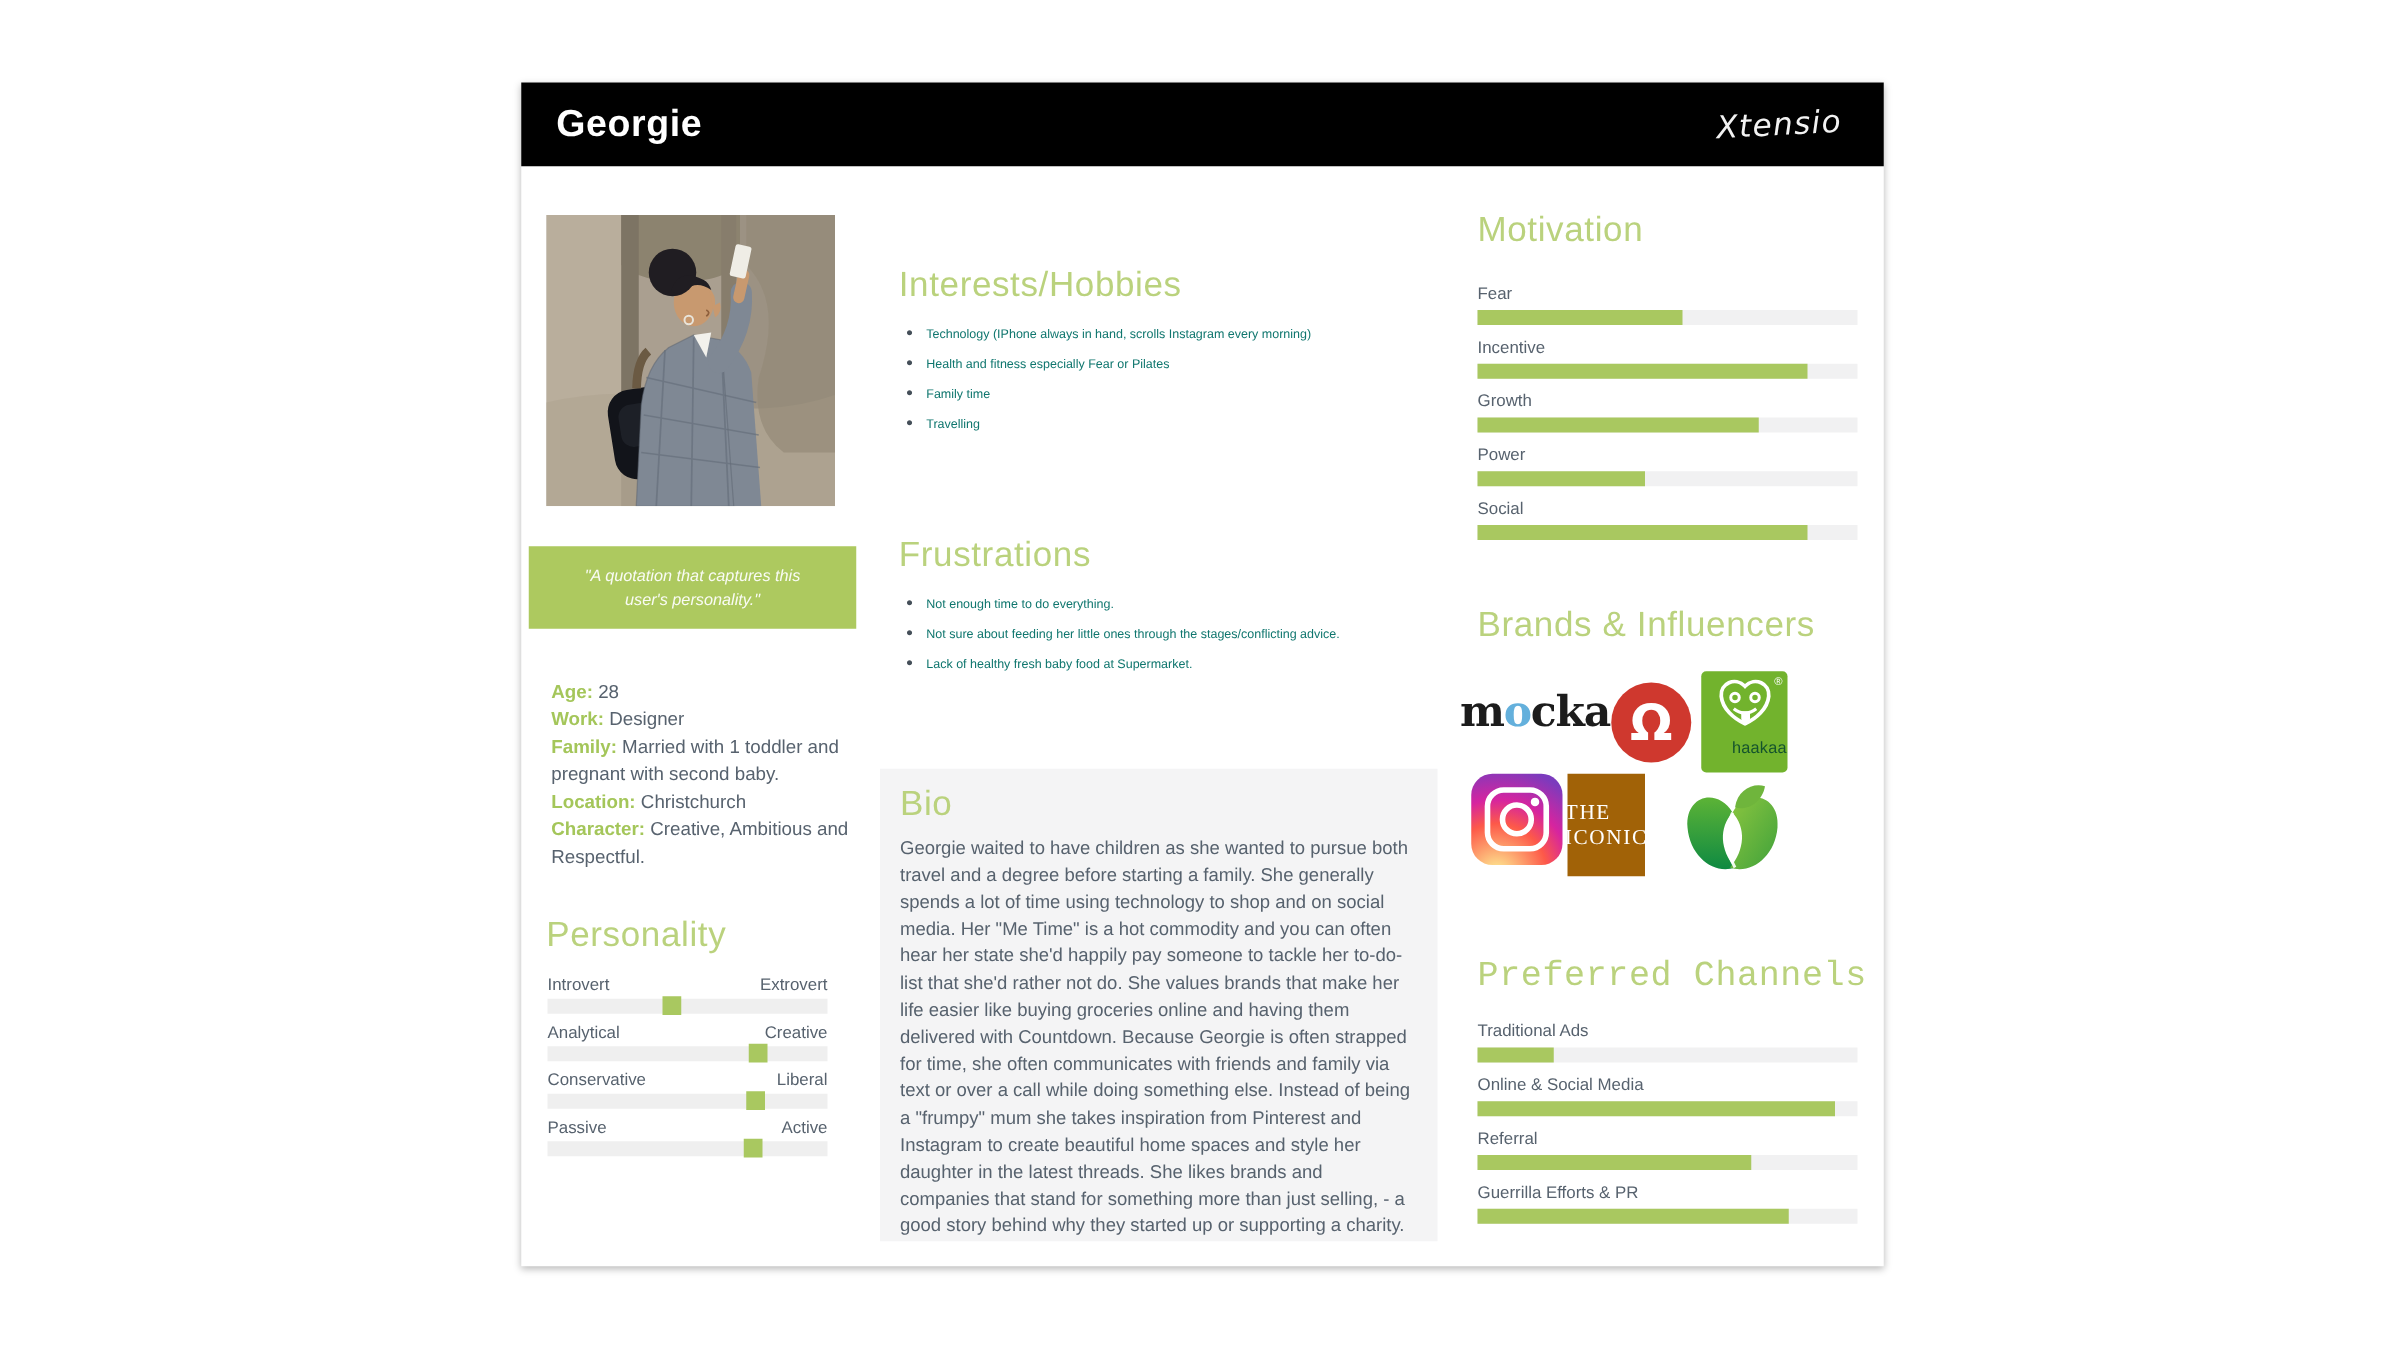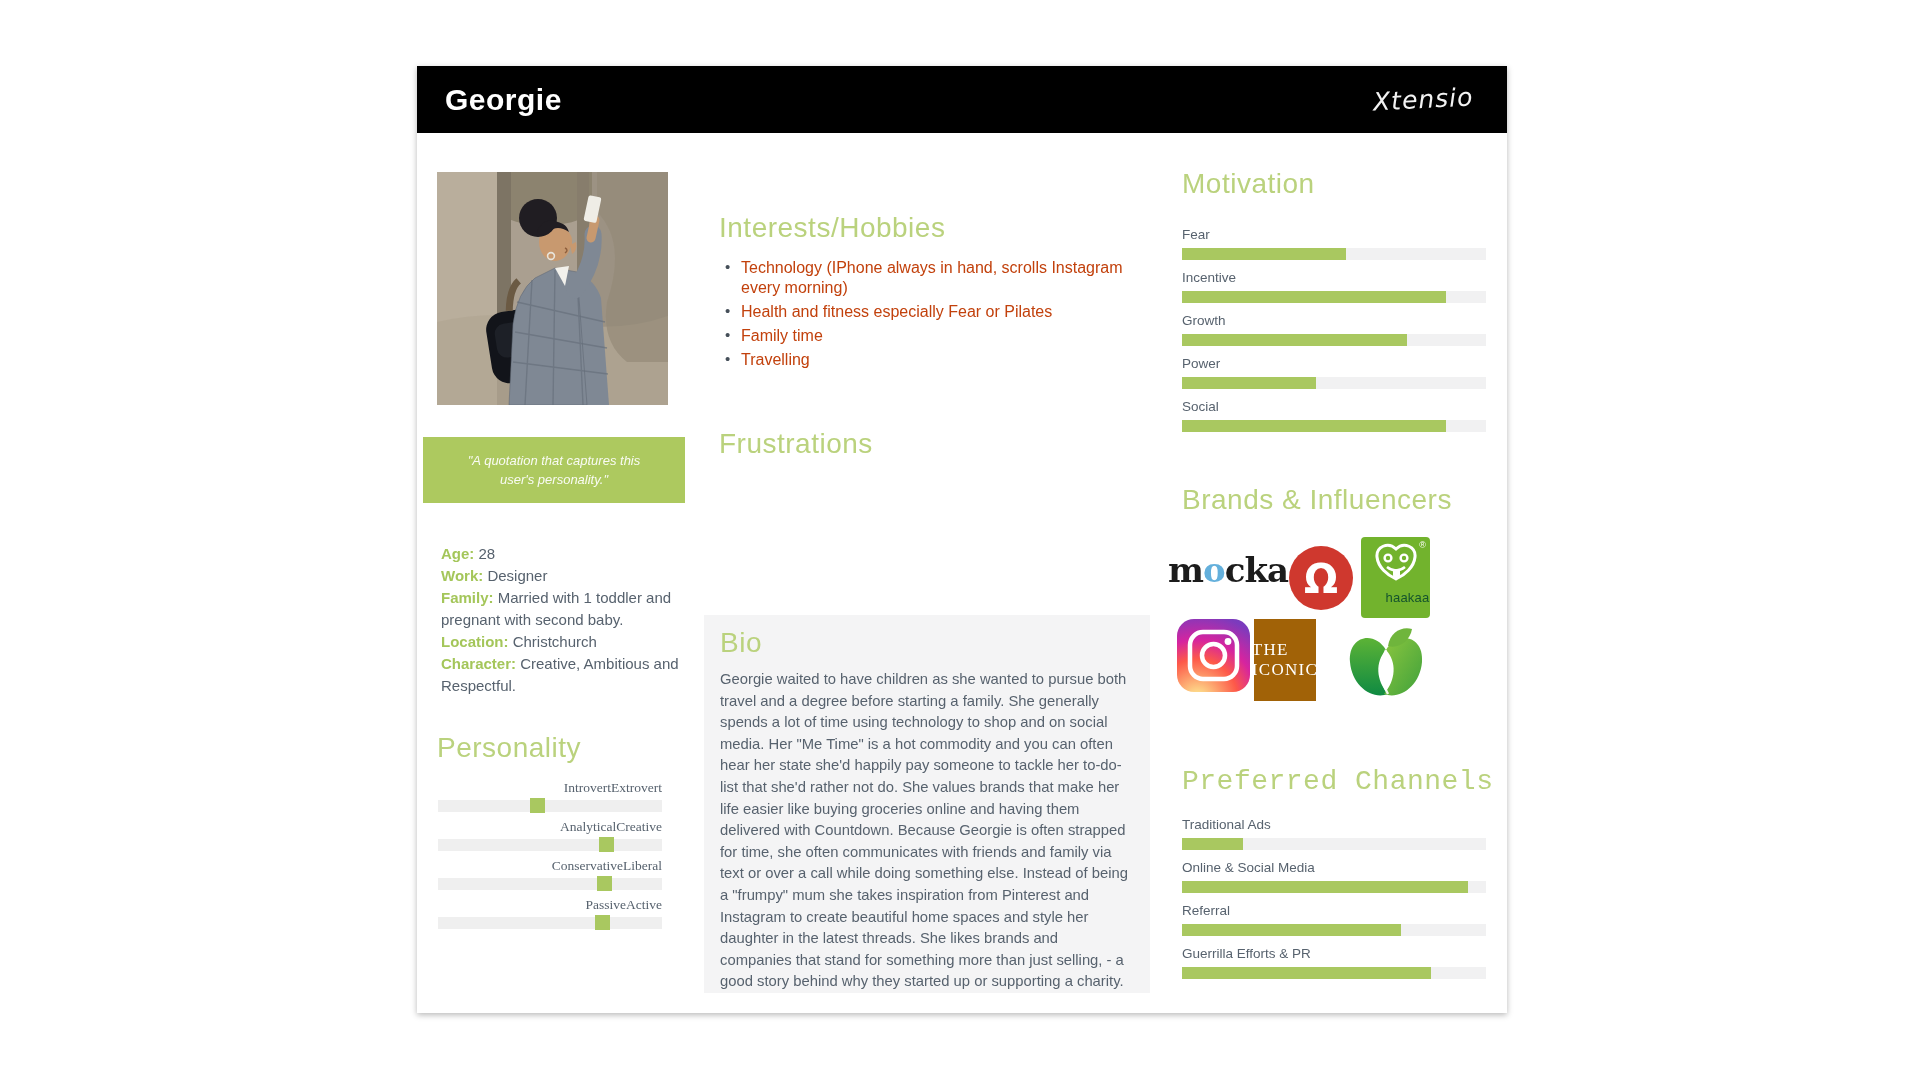--- a/index.html
+++ b/index.html
@@ -24,30 +24,30 @@
            display:flex; align-items:center; justify-content:center; text-align:center;
            color:rgba(255,255,255,0.93); font-size:13px; font-style:italic; line-height:1.5;
            padding:6px 30px; }
   .details { position:absolute; left:24px; top:477px; width:240px; font-size:15px;
              line-height:22px; color:#57626e; }
   .detail-label { color:#a4c65a; font-weight:bold; }
 
   .pers-title { position:absolute; left:20px; top:666px; }
   .sliders { position:absolute; left:21px; top:714px; width:224px; }
   .slider-group { margin-bottom:7px; }
-  .slider-labels { display:flex; justify-content:flex-end; font-size:13.5px;
-                   color:#57626e; margin-bottom:4px;font-family:Liberation Serif, serif; }
+  .slider-labels { display:flex; justify-content:space-between; font-size:13.5px;
+                   color:#57626e; margin-bottom:4px; }
   .slider-track { position:relative; height:12px; background:#efefef; }
   .slider-marker { position:absolute; top:-2px; width:15px; height:15px; background:#a9c860; }
 
   
   .int-title { position:absolute; left:302px; top:146px; }
   .fru-title { position:absolute; left:302px; top:362px; }
-  ul.blist { position:absolute; list-style:none; width:420px; font-size:16px;
-             line-height:20px; color:#c2410c; }
+  ul.blist { position:absolute; list-style:none; width:420px; font-size:10px;
+             line-height:20px; color:#0f766e; }
   ul.blist li { padding-left:22px; position:relative; margin-bottom:4px; }
   ul.blist li::before { content:"•"; position:absolute; left:6px; top:-1px; color:#454f59; font-size:15px; }
   #interests-list { left:302px; top:192px; }
   #frustrations-list { left:302px; top:408px; width:400px; }
 
   .bio-box { position:absolute; left:287px; top:549px; width:446px; height:378px;
              background:#f4f4f5; padding:12px 22px 0 16px; }
   .bio-box h2 { margin-bottom:10px; }
   .bio-text { font-size:14.8px; line-height:21.6px; color:#57626e; }
 
@@ -189,20 +189,25 @@
 
   <h2 class="sec int-title">Interests/Hobbies</h2>
   <ul class="blist" id="interests-list">
       <li>Technology (IPhone always in hand, scrolls Instagram every morning)</li>
       <li>Health and fitness especially Fear or Pilates</li>
       <li>Family time</li>
       <li>Travelling</li>
     </ul>
 
   <h2 class="sec fru-title">Frustrations</h2>
+  <ul class="blist" id="frustrations-list">
+      <li>Not enough time to do everything.</li>
+      <li>Not sure about feeding her little ones through the stages/conflicting advice.</li>
+      <li>Lack of healthy fresh baby food at Supermarket.</li>
+    </ul>
 
   <div class="bio-box">
     <h2 class="sec">Bio</h2>
     <div class="bio-text">Georgie waited to have children as she wanted to pursue both travel and a degree before starting a family. She generally spends a lot of time using technology to shop and on social media. Her "Me Time" is a hot commodity and you can often hear her state she'd happily pay someone to tackle her to-do-list that she'd rather not do. She values brands that make her life easier like buying groceries online and having them delivered with Countdown. Because Georgie is often strapped for time, she often communicates with friends and family via text or over a call while doing something else. Instead of being a "frumpy" mum she takes inspiration from Pinterest and Instagram to create beautiful home spaces and style her daughter in the latest threads. She likes brands and companies that stand for something more than just selling, - a good story behind why they started up or supporting a charity.</div>
   </div>
 
   <h2 class="sec mot-title">Motivation</h2>
   <div class="bars" id="motivation-bars">
       <div class="bar-group">
         <div class="bar-label">Fear</div>

